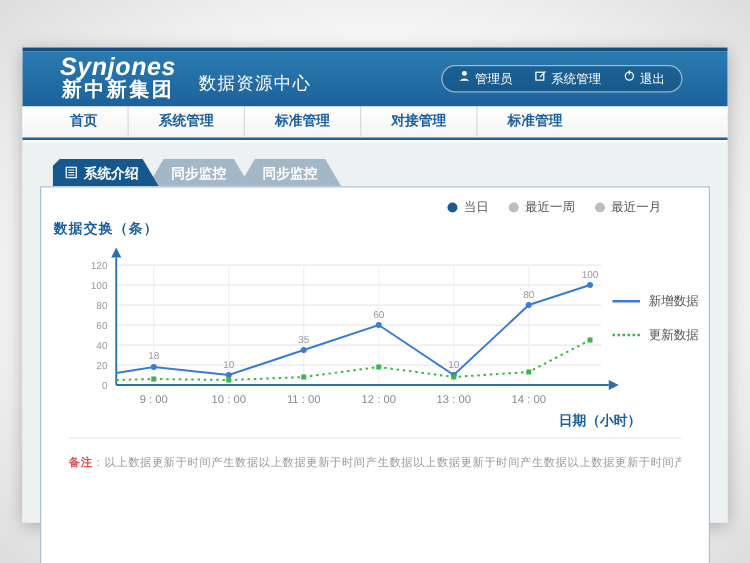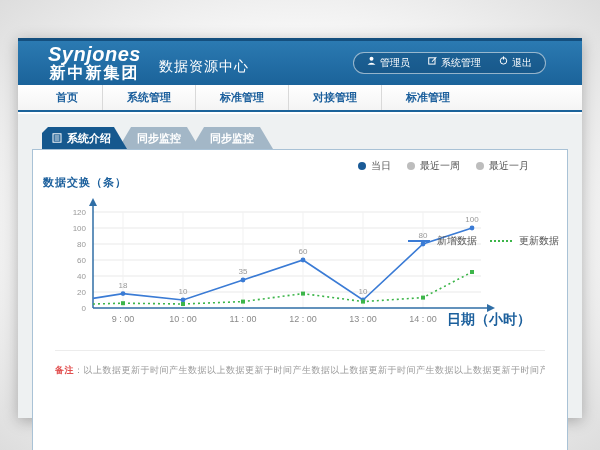--- a/index.html
+++ b/index.html
@@ -49,24 +49,24 @@
   
   .filters { position:absolute; top:9px; right:38px; display:flex; gap:16px; }
   .radio-opt { display:flex; align-items:center; gap:5px; cursor:pointer; }
   .radio-opt .dot { width:8px; height:8px; border-radius:50%; background:#bdbdbd; }
   .radio-opt.sel .dot { background:#1a5a96; }
   .radio-opt .rlbl { font-size:10px; color:#555; }
 
   .ylabel { position:absolute; top:25px; left:10px; font-size:11px; font-weight:bold;
     color:#1b5f9c; letter-spacing:1px; }
   .chart-wrap { position:absolute; top:42px; left:2px; width:480px; height:140px; }
-  .xlabel { position:absolute; top:161px; left:414px; font-size:14px; font-weight:bold;
+  .xlabel { position:absolute; top:179px; left:414px; font-size:11px; font-weight:bold;
     color:#1b5f9c; white-space:nowrap; }
 
-  .legend { position:absolute; top:84px; right:8px; display:flex; flex-direction:row; gap:13px; }
+  .legend { position:absolute; top:84px; right:8px; display:flex; flex-direction:column; gap:13px; }
   .leg-row { display:flex; align-items:center; gap:7px; }
   .leg-line { width:22px; height:0; border-top:2px solid; display:inline-block; }
   .leg-line.dotted { border-top-style:dotted; }
   .leg-txt { font-size:10px; color:#555; }
 
   .note { position:absolute; top:200px; left:22px; right:22px;
     border-top:1px solid #ececec; padding-top:13px;
     font-size:9px; color:#9a9a9a; letter-spacing:.5px; white-space:nowrap; overflow:hidden; }
   .note .nlabel { color:#e25050; font-weight:bold; }
 

